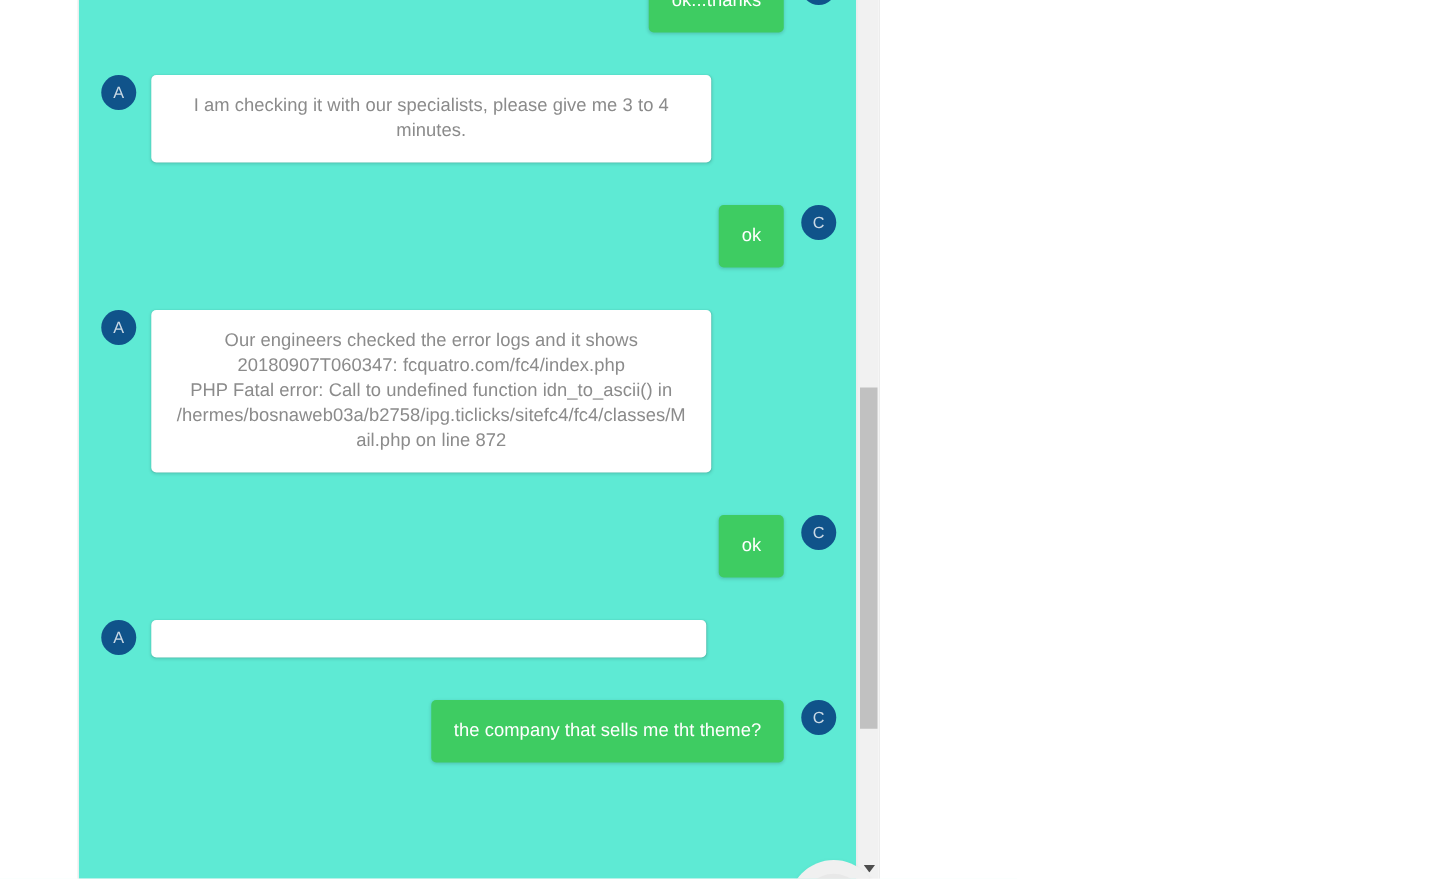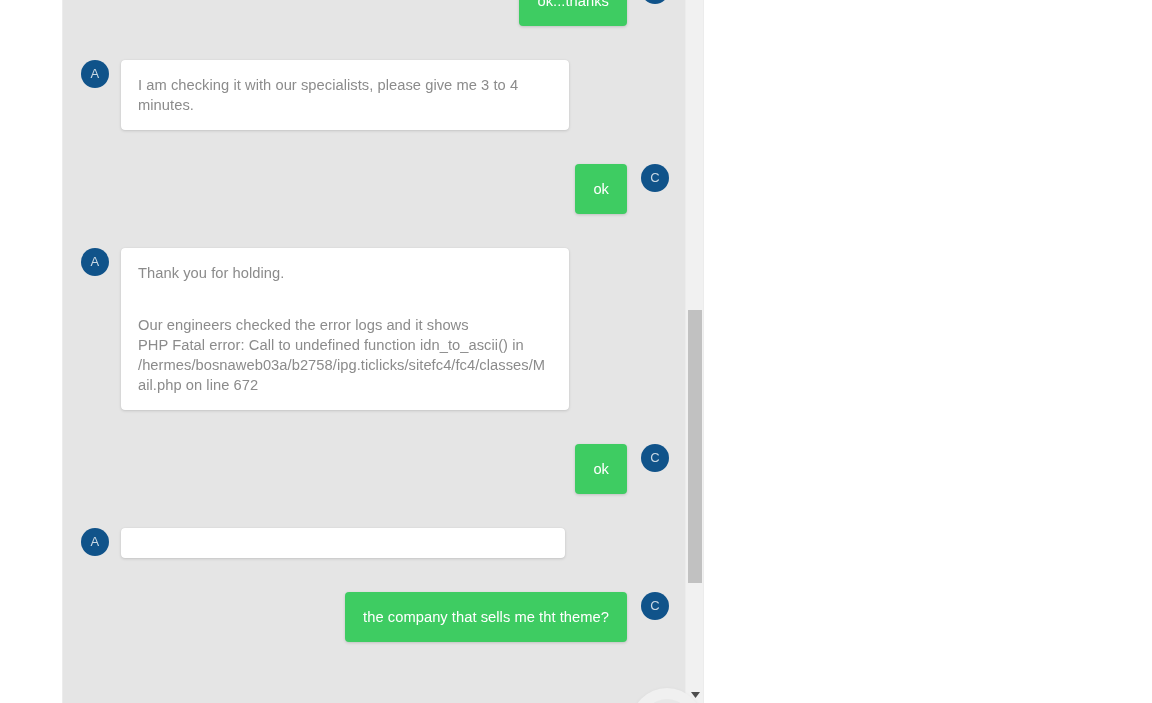--- a/index.html
+++ b/index.html
@@ -34,21 +34,21 @@
     overflow: hidden;
   }
 
   
   #message-scroll {
     position: absolute;
     left: 0;
     top: 0;
     width: 622px;
     height: 703px;
-    background: #e5e5e5;
+    background: #5eead4;
     overflow: hidden;
   }
 
   #message-list {
     position: absolute;
     left: 0;
     top: -24px;              
     width: 622px;
     padding: 0 0 40px 0;
     box-sizing: border-box;
@@ -97,20 +97,21 @@
     box-sizing: border-box;
     word-wrap: break-word;
     overflow-wrap: break-word;
   }
   .bubble.agent-b {
     background: #ffffff;
     color: #8b8b8b;
     border-radius: 4px;
     padding: 15px 17px 15px 17px;
     box-shadow: 0 1px 3px rgba(0,0,0,0.14), 0 0 1px rgba(0,0,0,0.10);
+    text-align: center;
   }
   .bubble.cust-b {
     background: #3ecc62;
     color: #ffffff;
     border-radius: 4px;
     padding: 15px 18px;
     box-shadow: 0 1px 3px rgba(0,0,0,0.16);
     text-align: left;
   }
   .bubble p {
@@ -198,22 +199,21 @@
           </div>
           <div class="msg-row customer" style="margin-top: 34px;">
             <div class="bubble cust-b">
               <p><span>ok</span></p>
             </div>
             <div class="avatar cust-av">C</div>
           </div>
           <div class="msg-row agent" style="margin-top: 34px;">
             <div class="avatar agent-av">A</div>
             <div class="bubble agent-b" style="width: 448px;">
-              <p><span>Thank you for holding.</span></p>
-              <p><span>Our engineers checked the error logs and it shows</span><span class="nl">PHP Fatal error:  Call to undefined function idn_to_ascii() in /hermes/bosnaweb03a/b2758/ipg.ticlicks/sitefc4/fc4/classes/Mail.php on line 672</span></p>
+              <p><span>Our engineers checked the error logs and it shows</span><span class="nl">20180907T060347: fcquatro.com/fc4/index.php</span><span class="nl">PHP Fatal error:  Call to undefined function idn_to_ascii() in /hermes/bosnaweb03a/b2758/ipg.ticlicks/sitefc4/fc4/classes/Mail.php on line 872</span></p>
             </div>
           </div>
           <div class="msg-row customer" style="margin-top: 34px;">
             <div class="bubble cust-b">
               <p><span>ok</span></p>
             </div>
             <div class="avatar cust-av">C</div>
           </div>
           <div class="msg-row agent" style="margin-top: 34px;">
             <div class="avatar agent-av">A</div>

